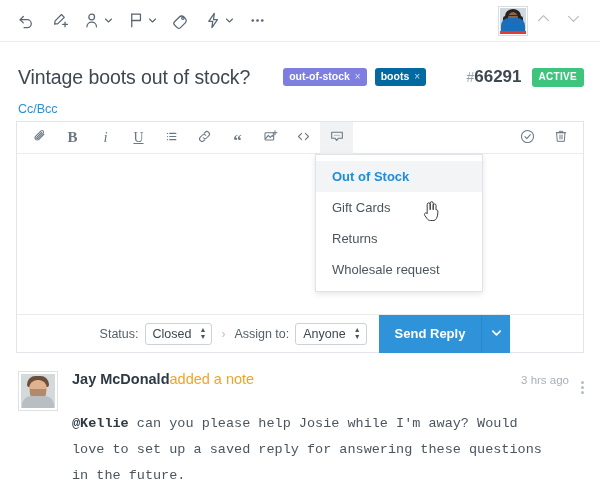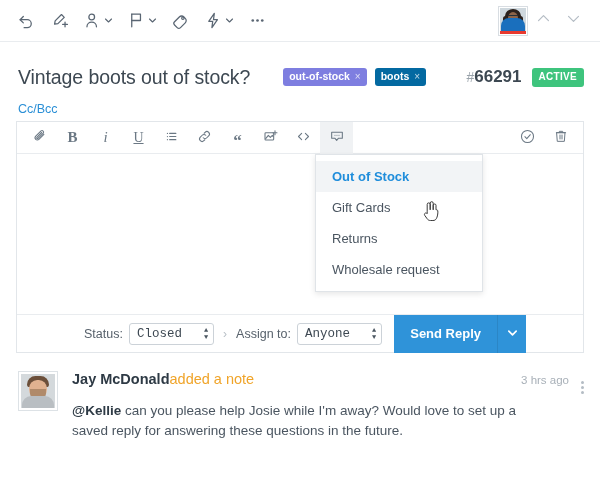--- a/index.html
+++ b/index.html
@@ -147,22 +147,21 @@
   .select-box {
     display: inline-flex; align-items: center;
     border: 1px solid #ccd2d8;
     border-radius: 3px;
     background: #fff;
     height: 22px;
     padding: 0 5px 0 7px;
     font-size: 12.5px;
     color: #3d4852;
     cursor: pointer;
-    gap: 22px;
-    font-family: Liberation Mono, monospace;
+    gap: 8px;
   }
   .spin { display: flex; flex-direction: column; line-height: 0; color: #4a5560; gap: 1px; }
   .spin i { font-style: normal; font-size: 7px; line-height: 6px; }
   .chev-sep { color: #b9c0c7; font-size: 12px; margin: 0 9px; }
   .send-btn {
     background: #2f93d9;
     color: #fff;
     font-size: 13px;
     font-weight: 700;
     height: 38px;
@@ -232,25 +231,26 @@
   .note-author { font-size: 14.5px; font-weight: 700; color: #2e3a45; }
   .note-action { font-size: 14.5px; color: #f0a429; margin-left: 0; }
   .note-time { margin-left: auto; font-size: 11.5px; color: #a8b0b8; white-space: nowrap; }
   .note-kebab {
     margin-left: 12px; color: #b4bcc4; cursor: pointer;
     display: flex; flex-direction: column; gap: 2px; align-items: center;
     padding-top: 2px;
   }
   .note-kebab i { width: 3px; height: 3px; background: #b4bcc4; border-radius: 50%; display:block; }
   .note-body {
-    margin-top: 7px;
+    margin-top: 17px;
     font-size: 13.5px;
-    line-height: 20px;
+    line-height: 26px;
     color: #4a5560;
     max-width: 470px;
+    font-family: Liberation Mono, monospace;
   }
   .note-body b { color: #2e3a45; font-weight: 700; }
 </style>
 </head>
 <body>
 
 <div class="topbar">
 
   <div class="tb-item">
     <span>

